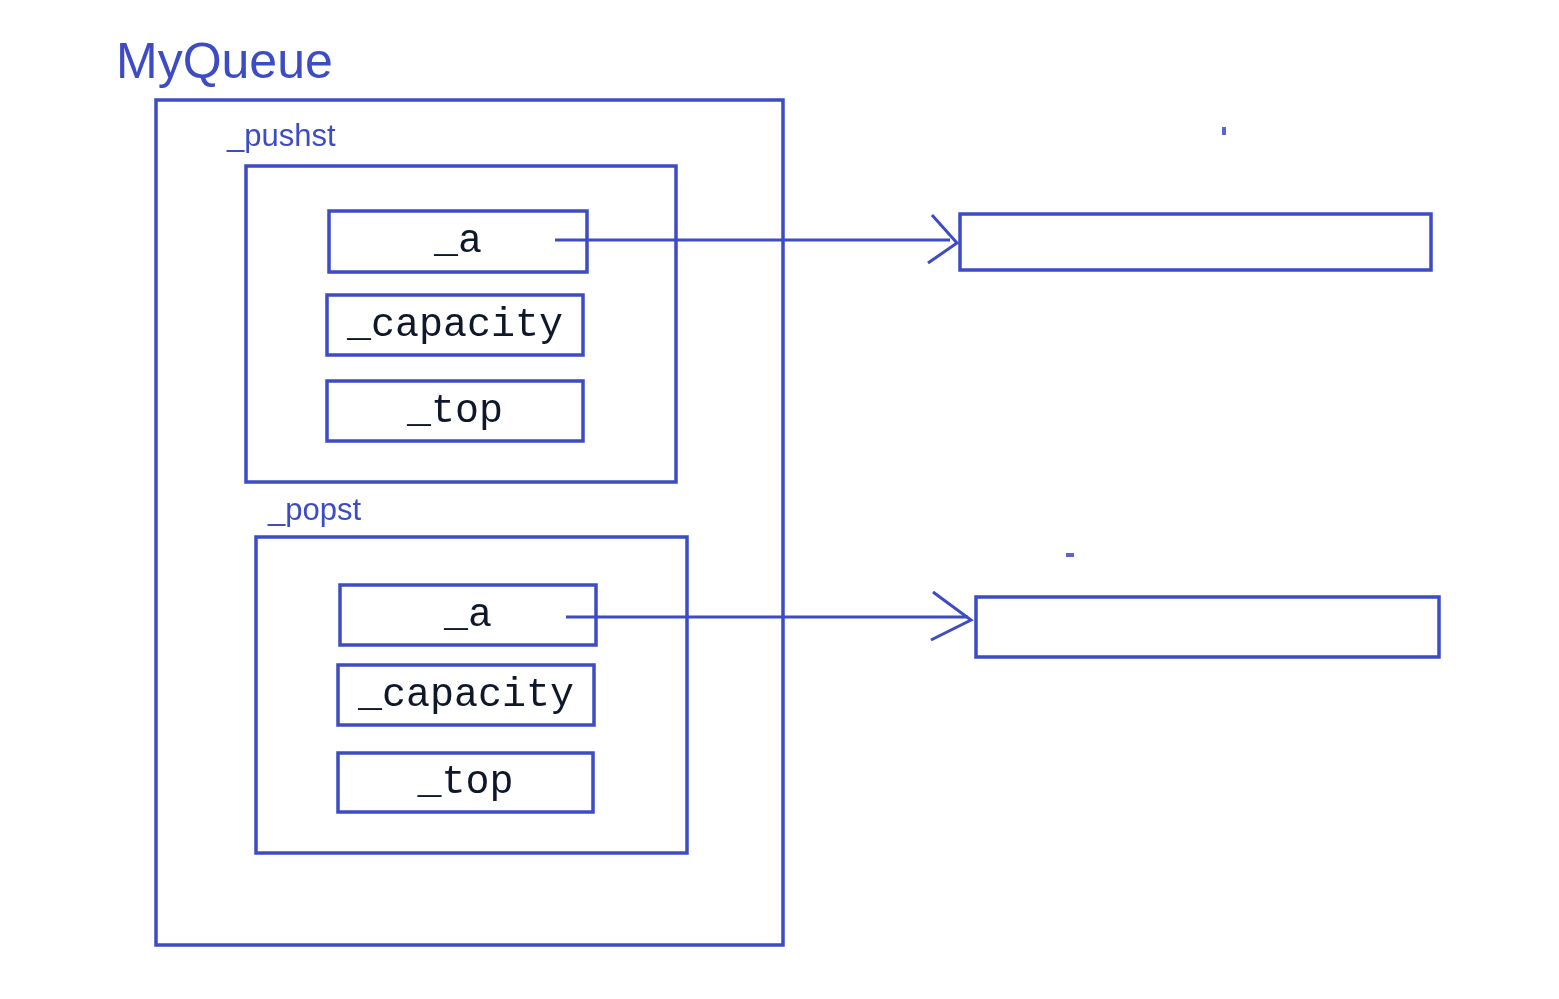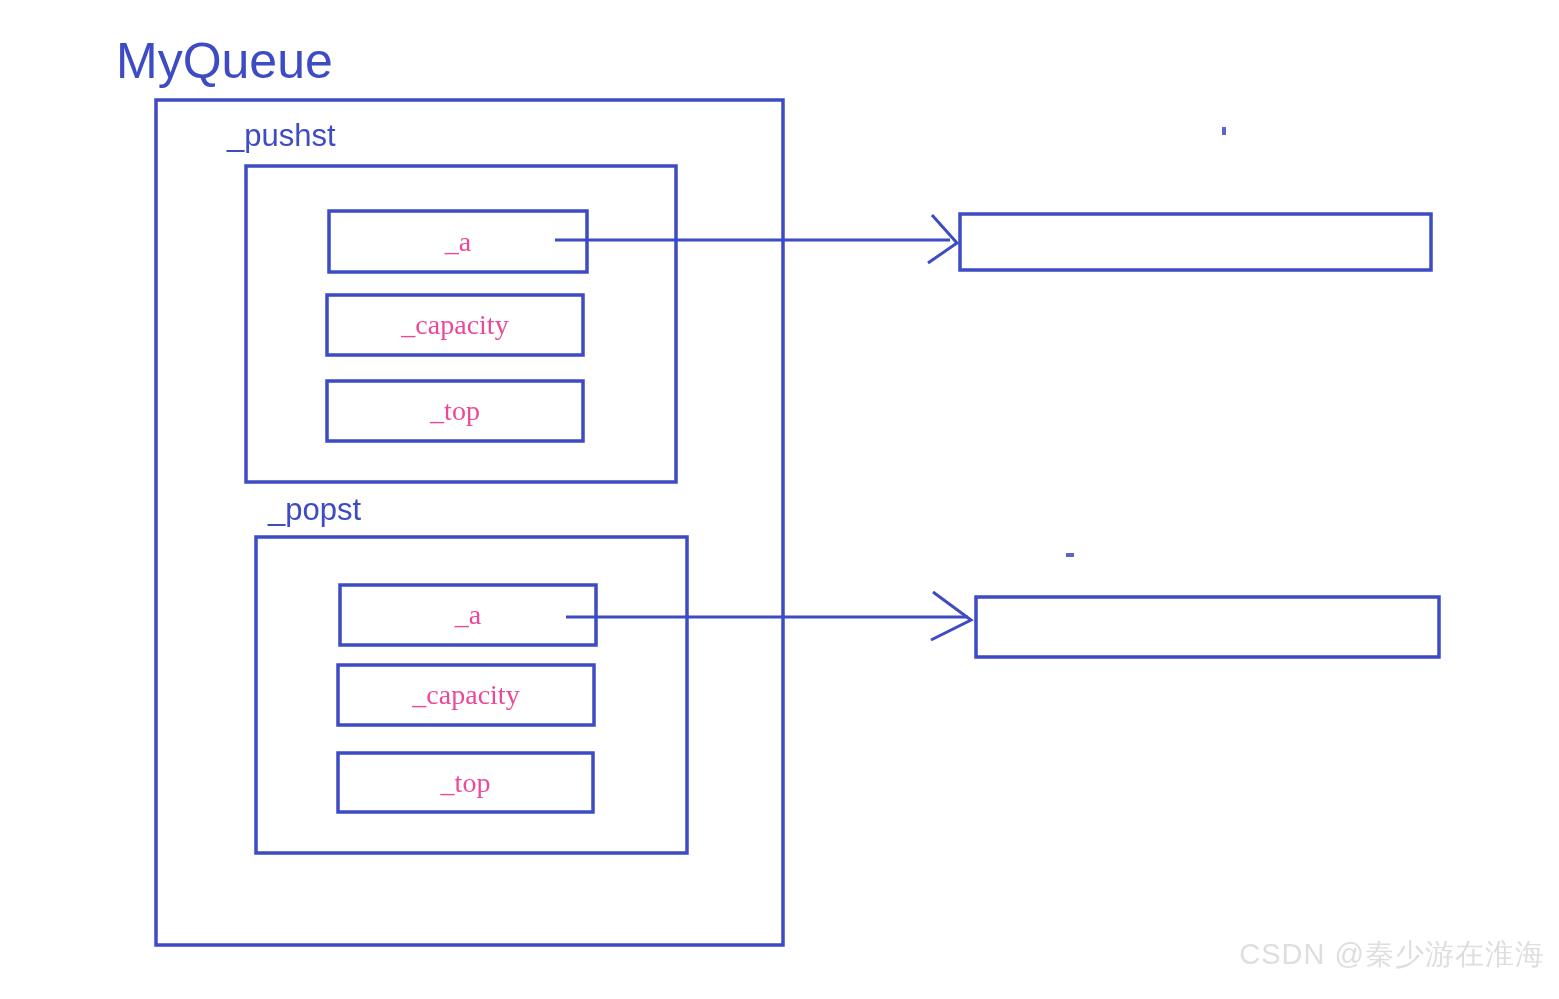--- a/index.html
+++ b/index.html
@@ -38,23 +38,23 @@
     font-size: 50px;
     letter-spacing: 0px;
   }
   .group-label {
     font-size: 31px;
   }
   .pushst-label { left: 227px; top: 120px; }
   .popst-label  { left: 268px; top: 494px; }
   .field-label {
     position: absolute;
-    color: #ec4899;
-    font-size: 28px;
-    font-family: Liberation Serif, serif;
+    color: #0f172a;
+    font-size: 40px;
+    font-family: Liberation Mono, monospace;
     display: flex;
     align-items: center;
     justify-content: center;
     white-space: nowrap;
     pointer-events: none;
   }
   .watermark {
     position: absolute;
     right: 22px;
     bottom: 10px;
@@ -110,15 +110,14 @@
   <div class="field-label" style="left:327px; top:295px; width:256px; height:60px;">_capacity</div>
   <div class="field-label" style="left:327px; top:381px; width:256px; height:60px;">_top</div>
 
   <div class="field-label" style="left:340px; top:585px; width:256px; height:60px;">_a</div>
   <div class="field-label" style="left:338px; top:665px; width:256px; height:60px;">_capacity</div>
   <div class="field-label" style="left:338px; top:753px; width:255px; height:59px;">_top</div>
 
   <div class="field-label" style="left:960px; top:214px; width:471px; height:56px;"></div>
   <div class="field-label" style="left:976px; top:597px; width:463px; height:60px;"></div>
 
-  <div class="watermark">CSDN @秦少游在淮海</div>
 
 </div>
 
 </body></html>

